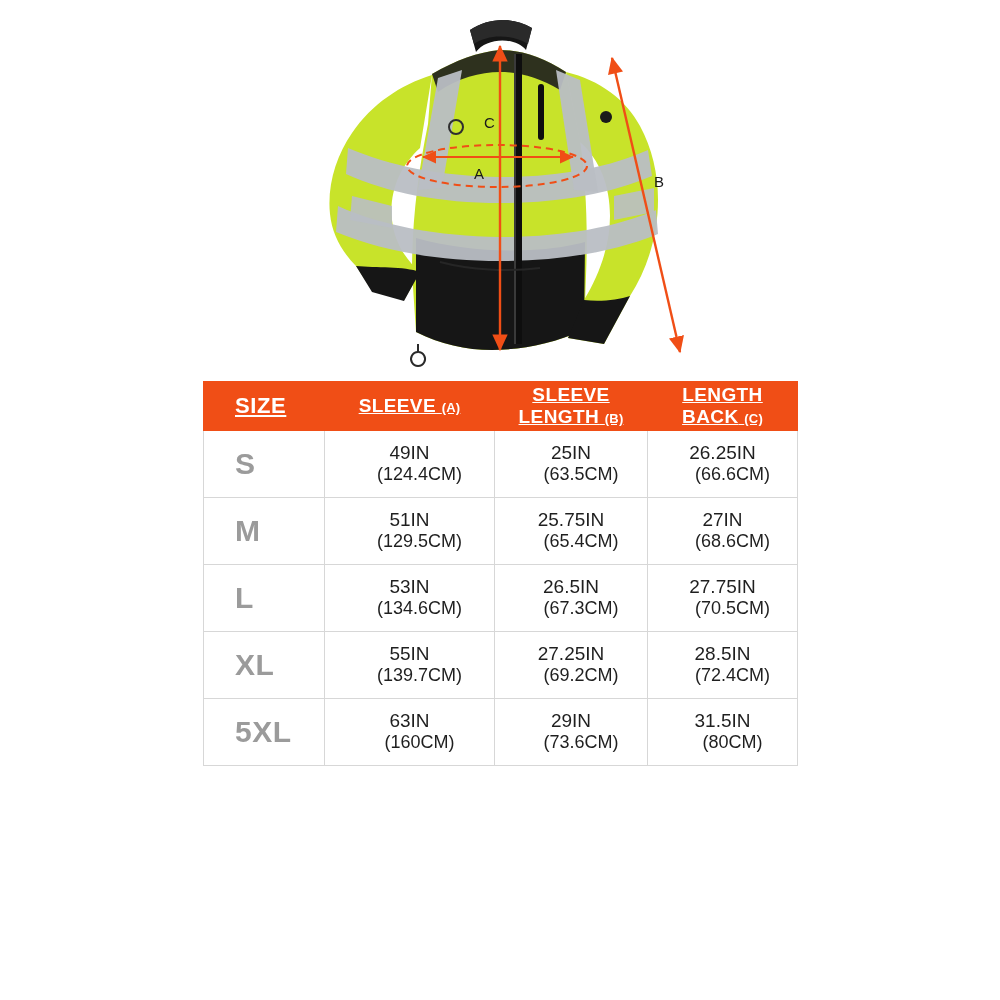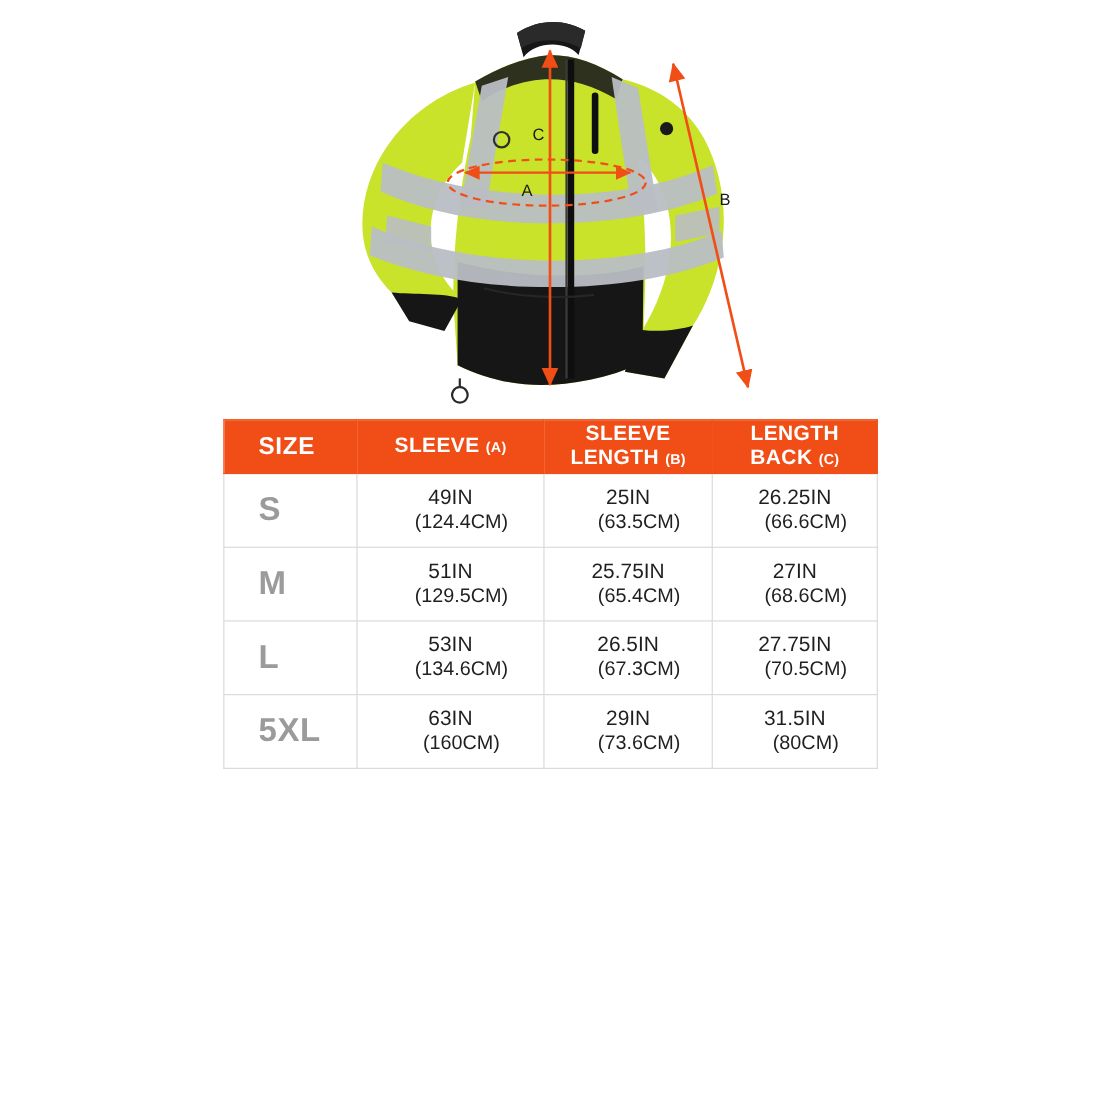--- a/index.html
+++ b/index.html
@@ -59,20 +59,21 @@
     color: #ffffff;
     border: 1px solid #f04e16;
     height: 44px;
     vertical-align: middle;
     text-align: center;
     font-size: 19px;
     font-weight: bold;
     letter-spacing: 0.4px;
     line-height: 1.15;
     padding: 2px 4px;
+    text-decoration: underline;
   }
   #size-table thead th .sub {
     font-size: 13px;
     font-weight: bold;
     letter-spacing: 0.2px;
   }
   #size-table thead th.size-head {
     font-size: 22px;
     text-align: left;
     padding-left: 31px;
@@ -262,20 +263,35 @@
         <td>
           <span class="meas-main">26.5IN</span>
           <span class="meas-sub">(67.3CM)</span>
         </td>
         <td>
           <span class="meas-main">27.75IN</span>
           <span class="meas-sub">(70.5CM)</span>
         </td>
       </tr>
 
+      <tr>
+        <td class="size-cell">XL</td>
+        <td>
+          <span class="meas-main">55IN</span>
+          <span class="meas-sub">(139.7CM)</span>
+        </td>
+        <td>
+          <span class="meas-main">27.25IN</span>
+          <span class="meas-sub">(69.2CM)</span>
+        </td>
+        <td>
+          <span class="meas-main">28.5IN</span>
+          <span class="meas-sub">(72.4CM)</span>
+        </td>
+      </tr>
 
 
 
 
       <tr>
         <td class="size-cell">5XL</td>
         <td>
           <span class="meas-main">63IN</span>
           <span class="meas-sub">(160CM)</span>
         </td>

